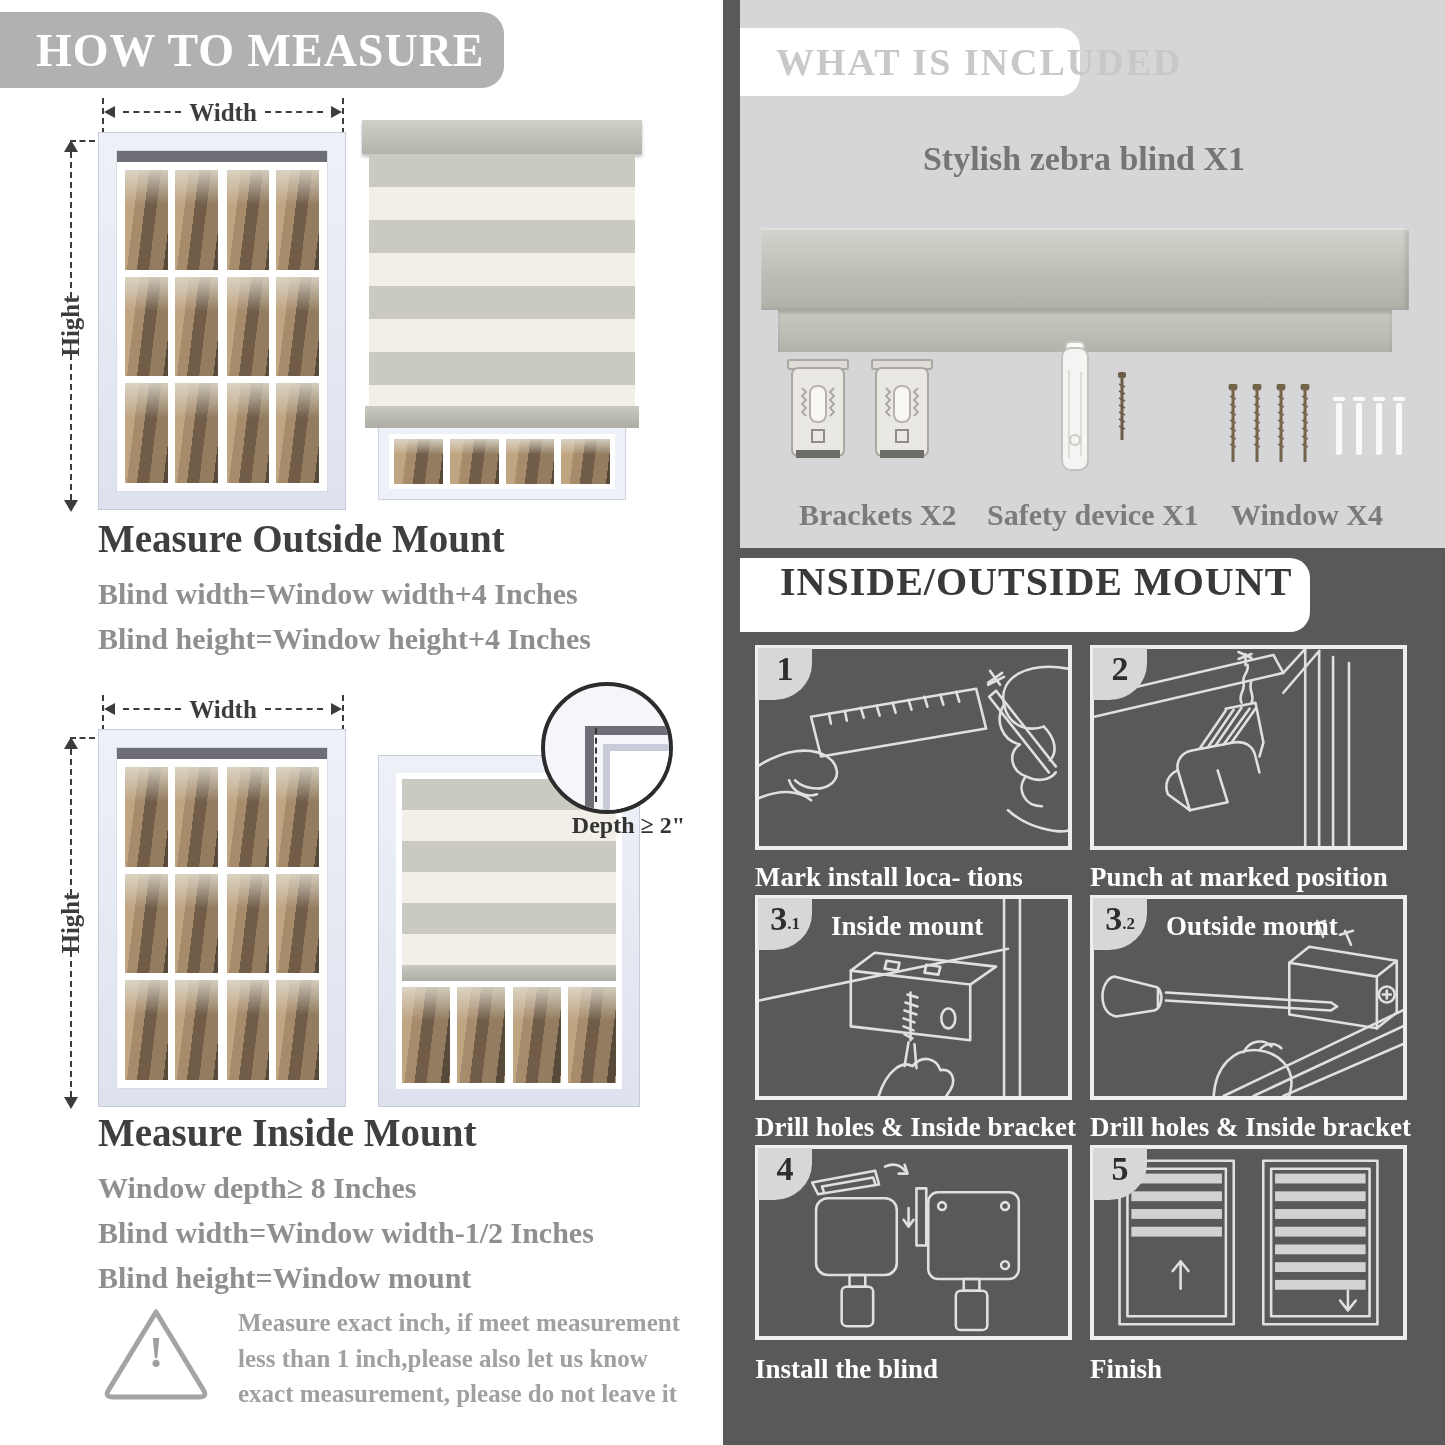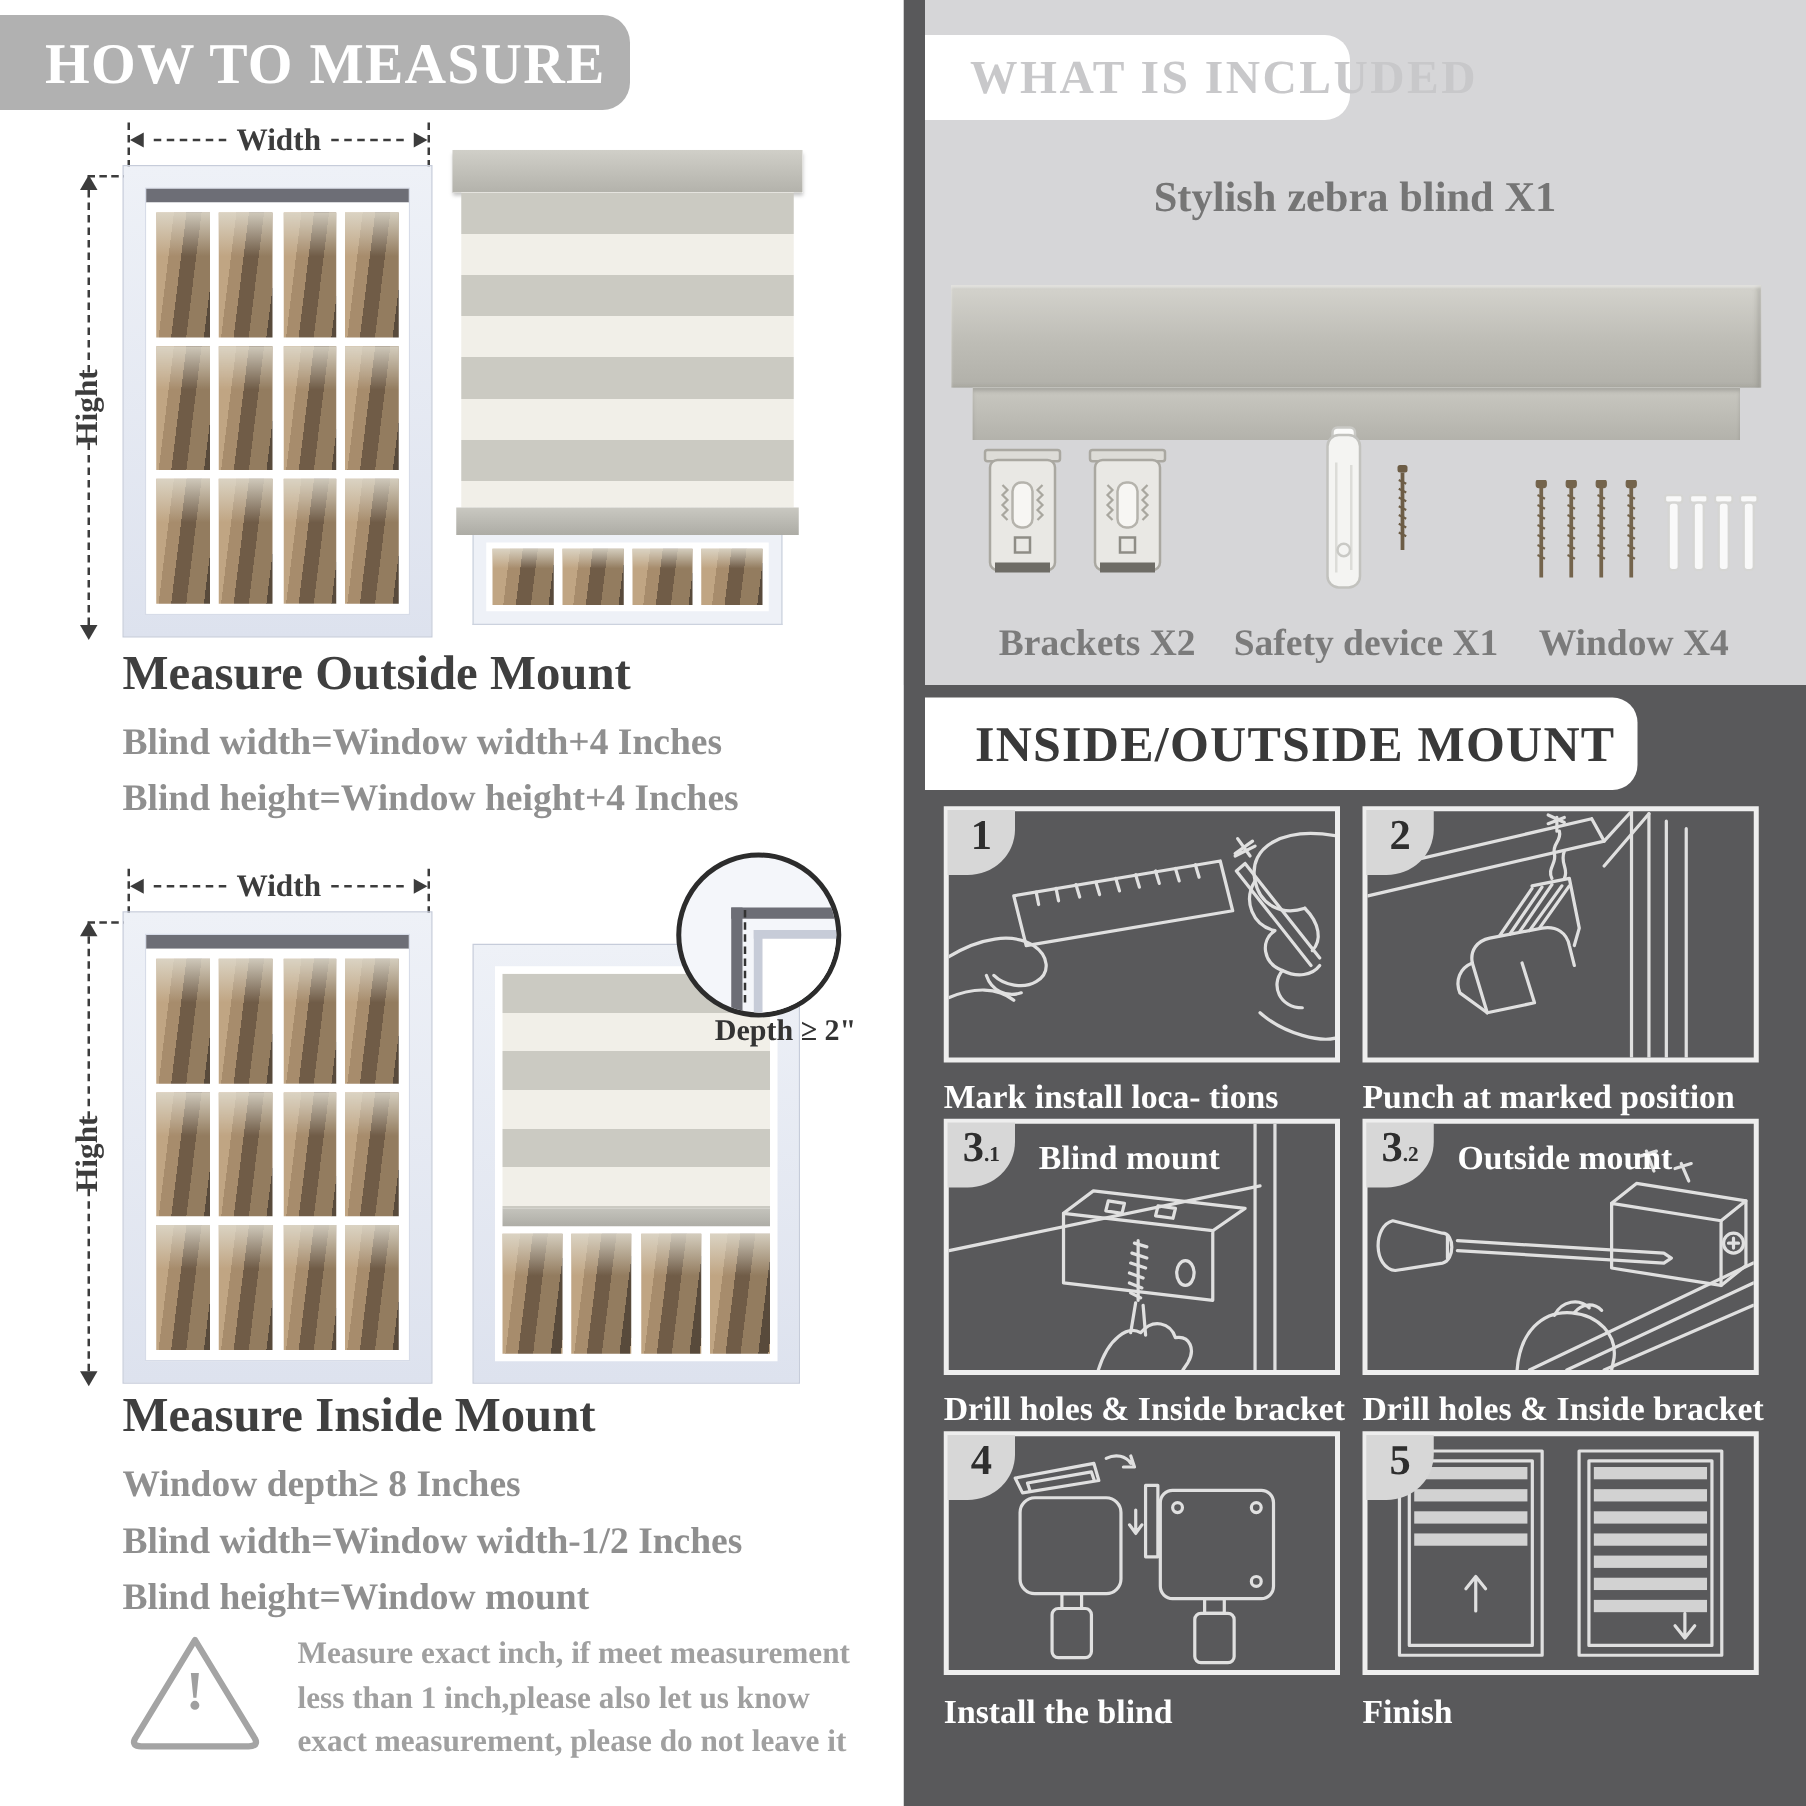--- a/index.html
+++ b/index.html
@@ -94,21 +94,21 @@
      background:linear-gradient(180deg,#d4d3cd,#bebdb6 55%,#b1b0a9);
      box-shadow:inset 0 2px 2px rgba(255,255,255,.5), inset -3px 0 4px rgba(90,90,85,.25);}
   .headrail-lip{position:absolute;left:55px;top:310px;width:614px;height:42px;
      background:linear-gradient(180deg,#c9c8c1,#b3b2ab);
      box-shadow:inset 0 3px 3px rgba(80,80,75,.25);}
   .hw{position:absolute;}
   .hw-label{position:absolute;top:498px;color:#7b7b7b;font-size:30px;font-weight:bold;white-space:nowrap;}
 
   .right-bottom{position:absolute;left:723px;top:548px;width:722px;height:897px;background:#59595b;}
   .mount-box{position:absolute;left:17px;top:10px;width:570px;height:74px;background:#fff;
-     border-radius:0 20px 20px 0;display:flex;align-items:center;padding-left:40px;box-sizing:border-box;}
+     border-radius:0 20px 20px 0;display:flex;align-items:flex-start;padding-left:40px;box-sizing:border-box;}
   .mount-title{color:#393939;font-size:40px;font-weight:bold;letter-spacing:1px;white-space:nowrap;}
 
   .panel{position:absolute;width:317px;height:205px;border:4px solid #eeeeee;box-sizing:border-box;}
   .panel.short{height:195px;}
   .panel svg{width:100%;height:100%;display:block;}
   .badge{position:absolute;left:-1px;top:-1px;width:54px;height:52px;border-radius:0 0 70% 0;
      background:#d7d7d7;color:#2e2e2e;display:flex;align-items:flex-start;justify-content:center;
      font-weight:bold;font-size:34px;padding-top:2px;box-sizing:border-box;z-index:2;}
   .badge .sub{font-size:17px;margin-top:14px;}
   .panel-title{position:absolute;left:72px;top:12px;color:#fff;font-weight:bold;font-size:27px;z-index:2;white-space:nowrap;}
@@ -401,21 +401,21 @@
         </g>
       </svg>
     </div>
     <div class="caption" style="left:367px;top:314px;">Punch at  marked position</div>
 
     <div class="panel" style="left:32px;top:347px;">
       <div class="badge">
         <span>3</span>
           <span class="sub">.1</span>
       </div>
-      <div class="panel-title">Blind mount</div>
+      <div class="panel-title">Inside mount</div>
       <svg viewBox="0 0 310 198">
         <g class="lineart">
           <path d="M0,102 L250,50"></path>
           <path d="M246,0 L246,198 M262,0 L262,198"></path>
           <path d="M92,72 L212,86 L212,142 L92,128 Z"></path>
           <path d="M92,72 L116,54 L238,68 L212,86"></path>
           <path d="M128,62 l13,2 -2,8 -13,-2 Z M168,66 l14,2 -2,8 -14,-2 Z"></path>
           <ellipse cx="190" cy="120" rx="7" ry="10"></ellipse>
           <path d="M149,96 l10,3 M147,104 l12,4 M146,112 l12,4 M145,120 l11,4 M145,128 l10,4 M146,136 l8,4"></path>
           <path d="M152,94 L152,142 M146,168 L150,144 M158,170 L156,146"></path>

